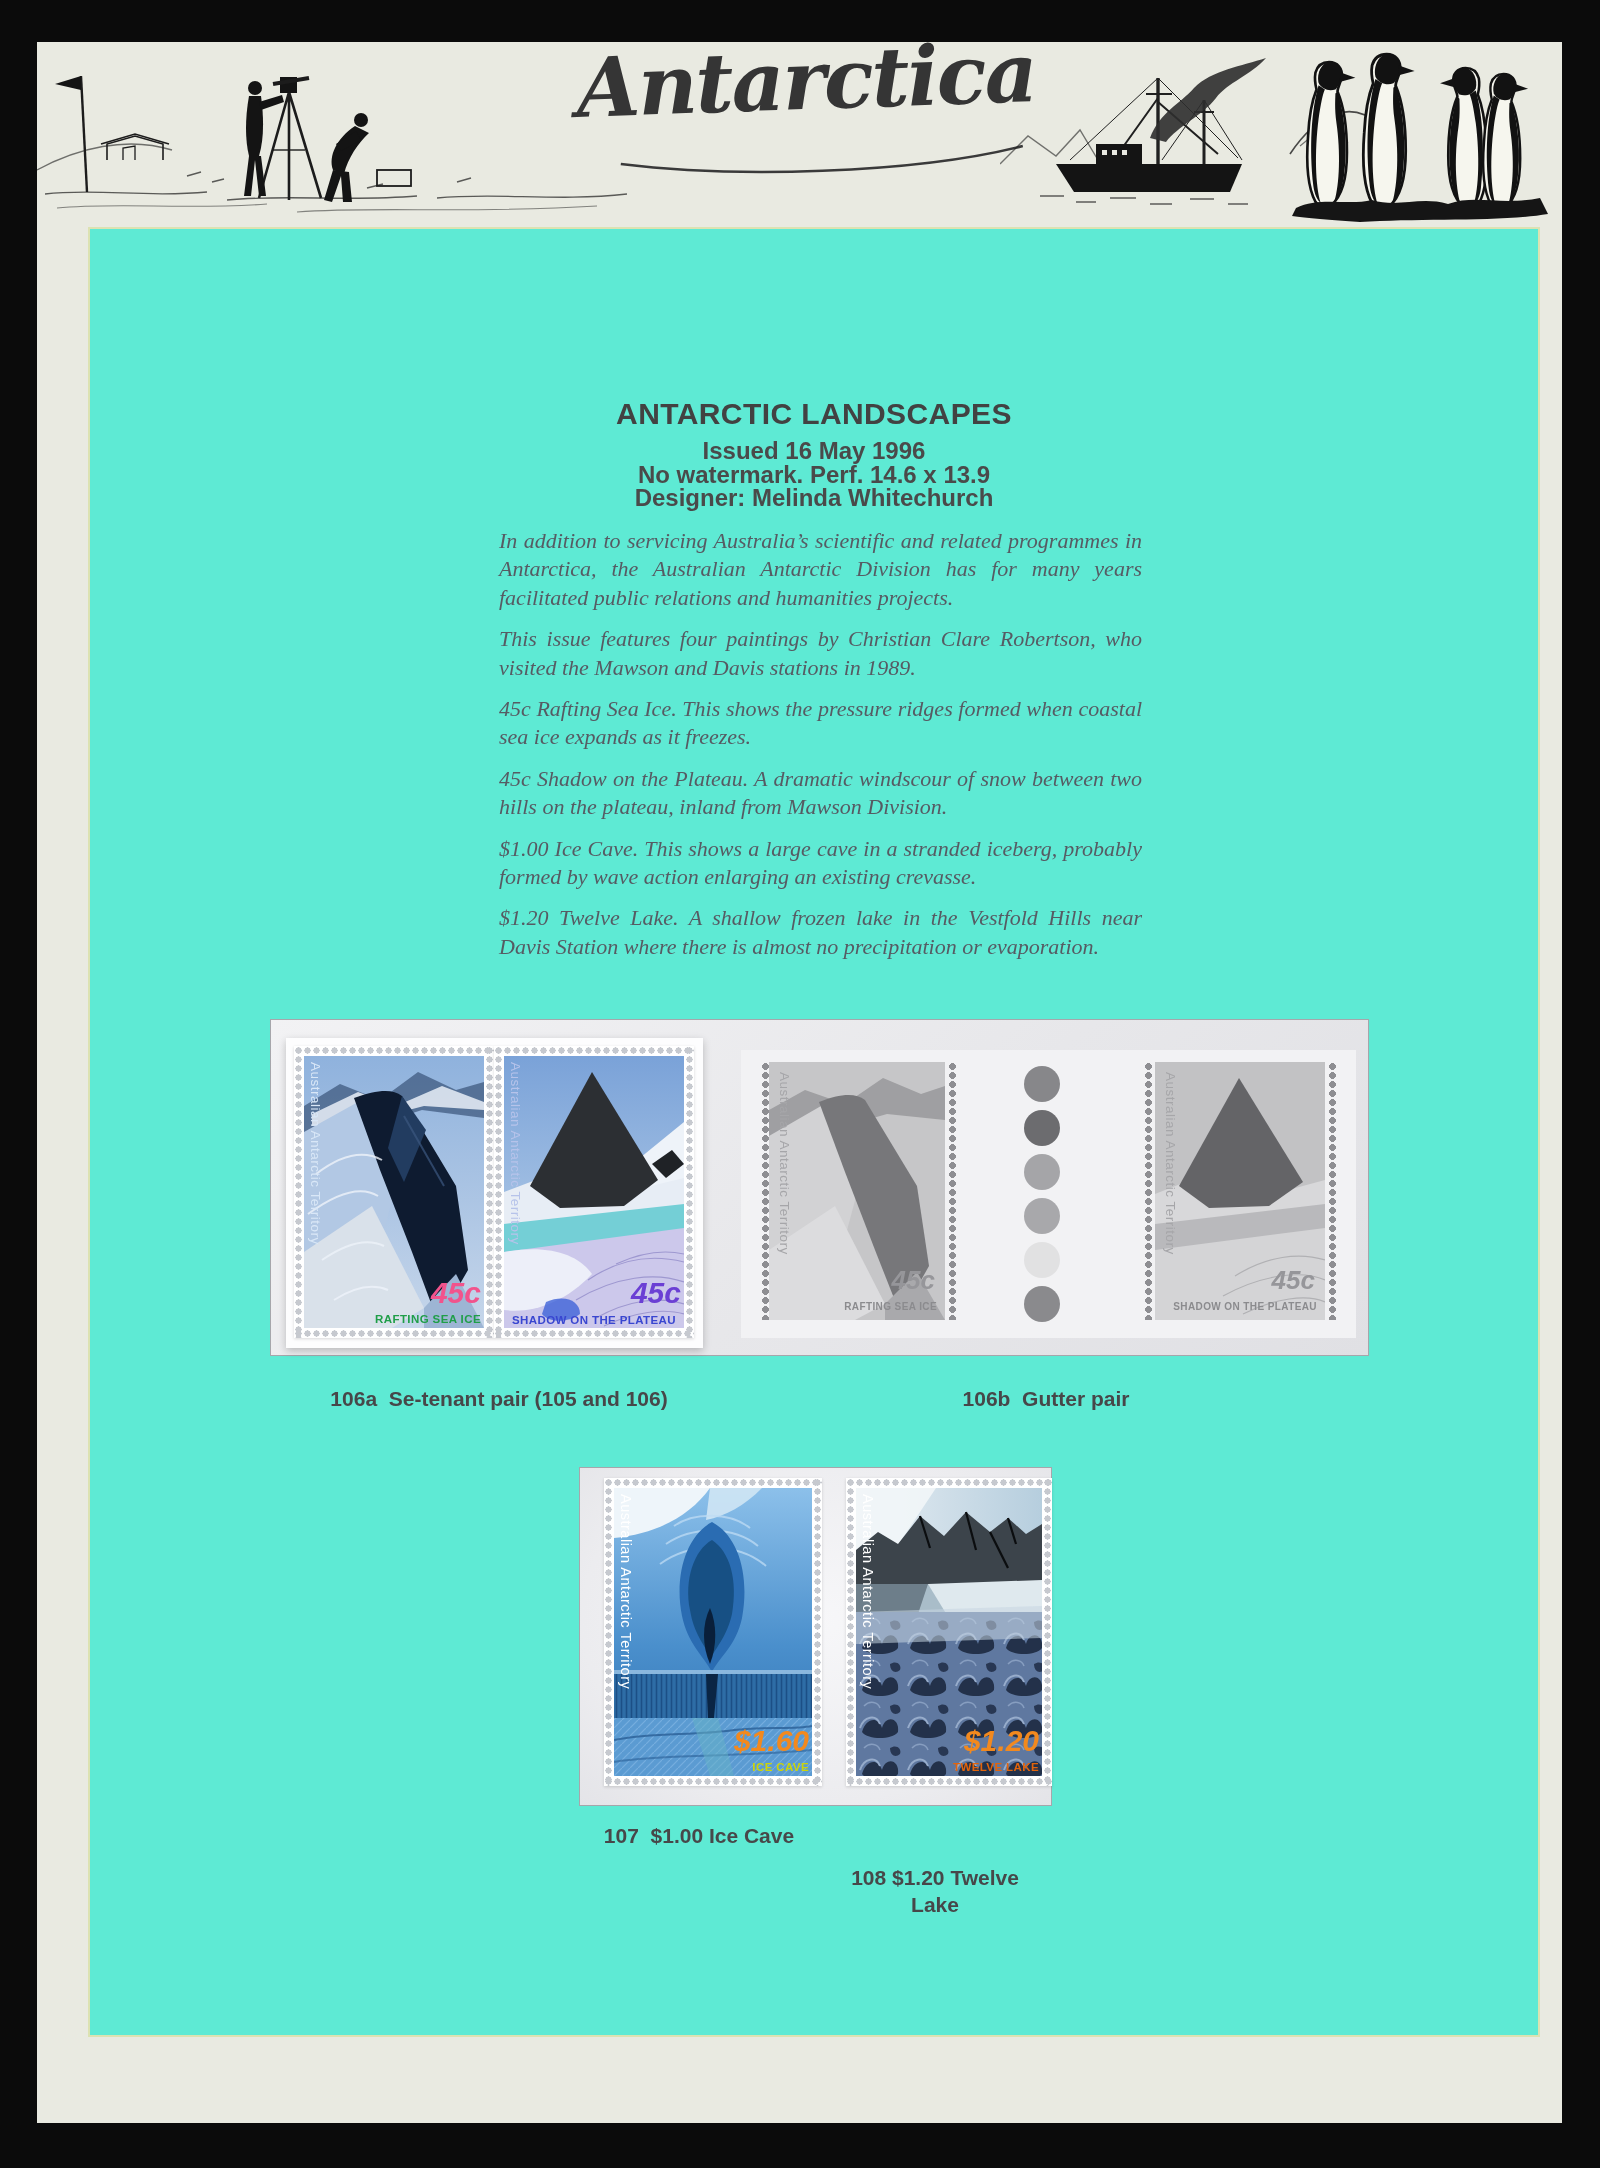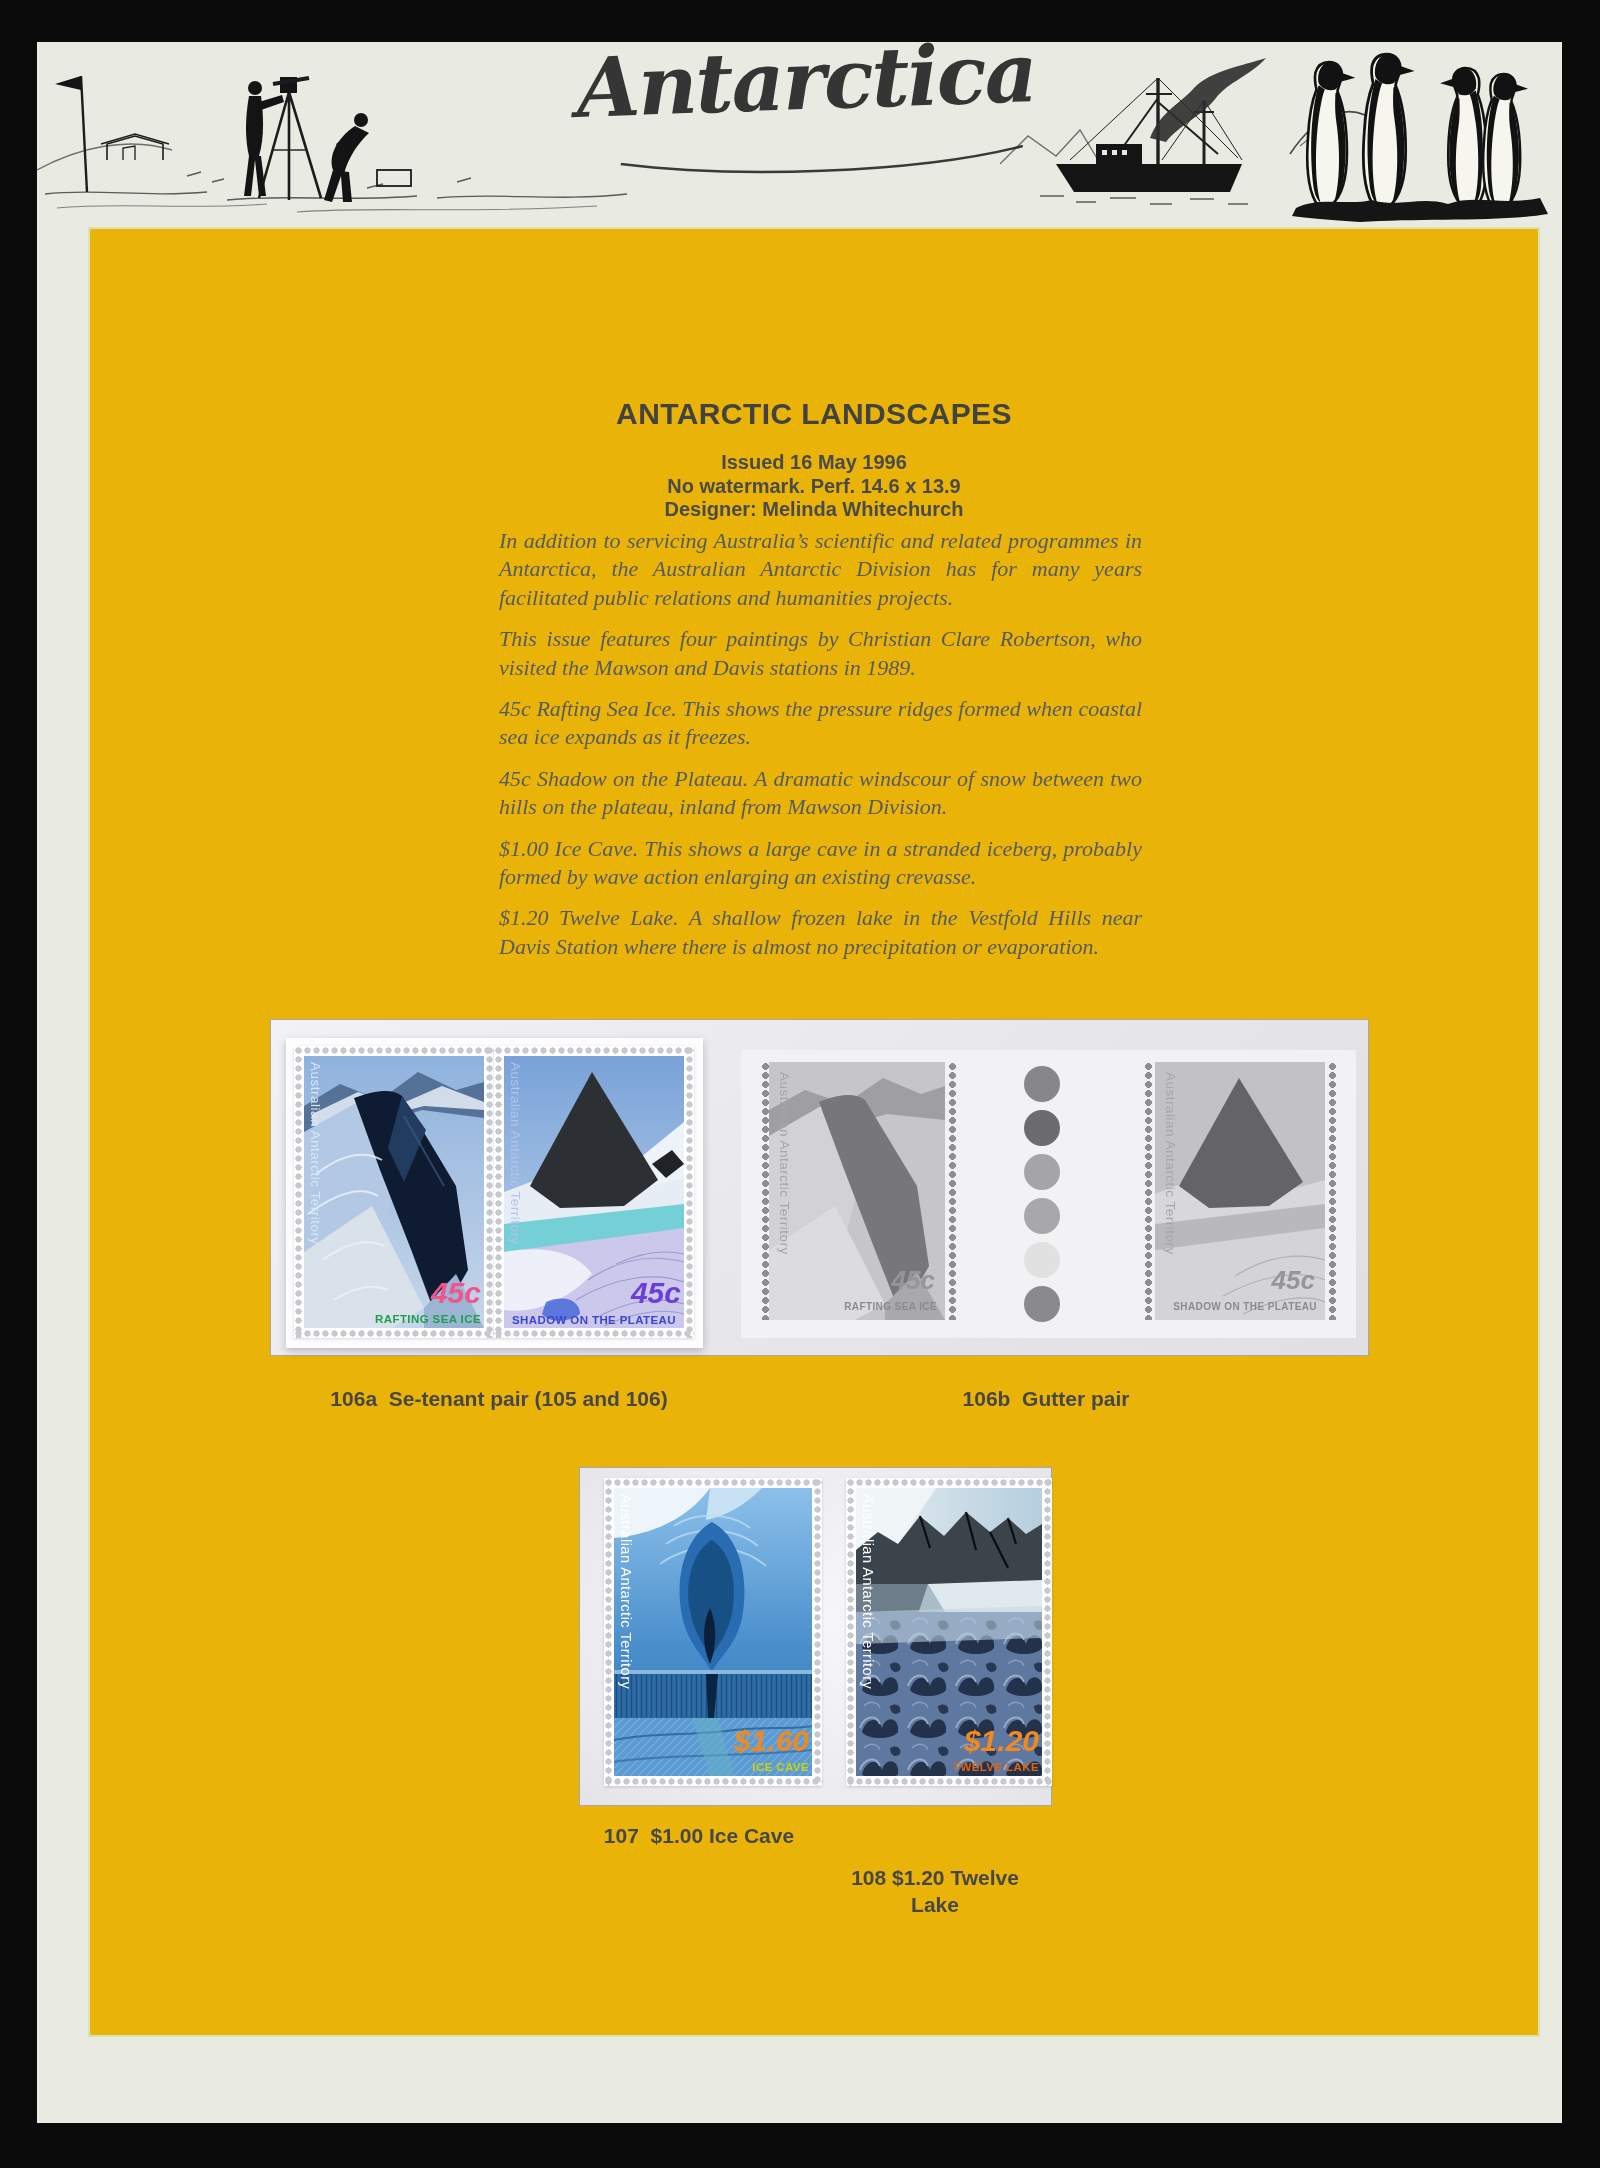--- a/index.html
+++ b/index.html
@@ -10,26 +10,26 @@
   
   .hdr-left{position:absolute;left:0;top:6px;width:600px;height:178px;}
   .hdr-right{position:absolute;right:2px;top:0;width:560px;height:184px;}
   .script-title{position:absolute;left:769px;top:-10px;transform:translateX(-50%) rotate(-2deg);
        font-family:"DejaVu Serif",serif;font-style:italic;font-weight:bold;font-size:82px;
        color:#353535;letter-spacing:-2px;white-space:pre;}
   .script-flourish{position:absolute;left:769px;top:96px;transform:translateX(-46%);}
 
   
   .frame{position:absolute;left:51px;top:185px;width:1448px;height:1806px;
-       background:#eab308;border:2px solid #dce2b2;}
+       background:#5eead4;border:2px solid #dce2b2;}
 
   .page-title{position:absolute;top:168px;left:0;width:100%;text-align:center;
        font-weight:bold;font-size:30px;letter-spacing:.4px;color:#424242;}
-  .meta{position:absolute;top:222px;left:0;width:100%;text-align:center;
-       font-weight:bold;font-size:20px;line-height:23.5px;color:#4a4a4a;}
+  .meta{position:absolute;top:210px;left:0;width:100%;text-align:center;
+       font-weight:bold;font-size:24px;line-height:23.5px;color:#4a4a4a;}
   .paras{position:absolute;left:409px;top:298px;width:643px;
        font-family:"Liberation Serif",serif;font-style:italic;font-size:22px;
        line-height:28.4px;color:#565b63;text-align:justify;}
   .paras p{margin:0 0 13px 0;}
 
   
   .panel-big{position:absolute;left:180px;top:790px;width:1097px;height:335px;
        background:linear-gradient(140deg,#f2f2f4 0%,#e7e7ea 55%,#e0e0e4 100%);
        border:1px solid #a6a6ab;}
   .card{position:absolute;left:15px;top:18px;width:417px;height:310px;background:#fdfdfe;

